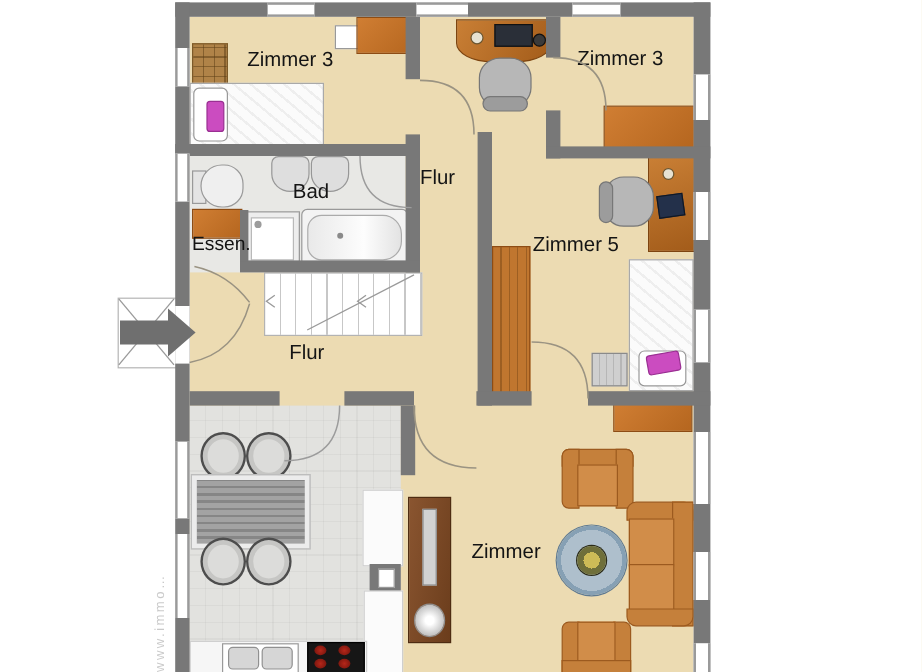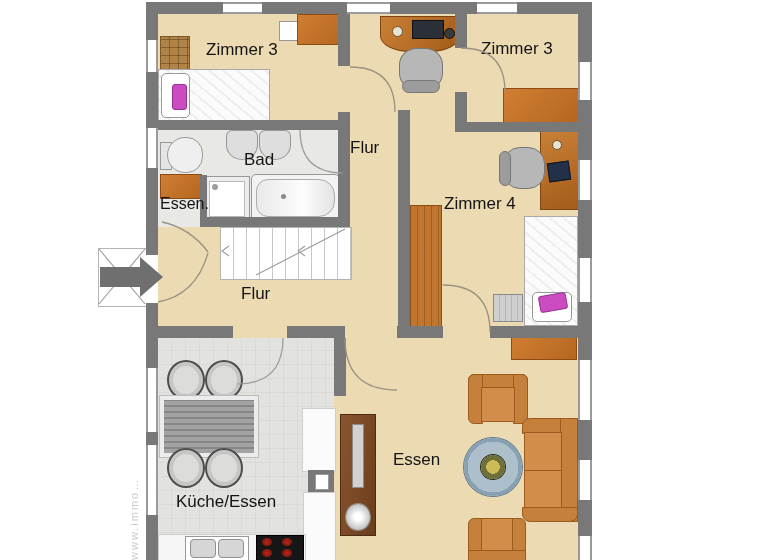--- a/index.html
+++ b/index.html
@@ -156,27 +156,26 @@
   <div class="a win winV" style="left:578px;top:62px;width:14px;height:38px;box-sizing:border-box;"></div>
   <div class="a win winV" style="left:578px;top:160px;width:14px;height:40px;box-sizing:border-box;"></div>
   <div class="a win winV" style="left:578px;top:258px;width:14px;height:44px;box-sizing:border-box;"></div>
   <div class="a win winV" style="left:578px;top:360px;width:14px;height:60px;box-sizing:border-box;"></div>
   <div class="a win winV" style="left:578px;top:460px;width:14px;height:40px;box-sizing:border-box;"></div>
   <div class="a win winV" style="left:578px;top:536px;width:14px;height:24px;box-sizing:border-box;"></div>
   <div class="a win" style="left:146px;top:255px;width:12px;height:48px;"></div>
 
   <span class="a lbl" style="left:206px;top:40px;">Zimmer 3</span>
   <span class="a lbl" style="left:481px;top:39px;">Zimmer 3</span>
-  <span class="a lbl" style="left:444px;top:194px;">Zimmer 4</span>
+  <span class="a lbl" style="left:444px;top:194px;">Zimmer 5</span>
   <span class="a lbl" style="left:244px;top:150px;">Bad</span>
   <span class="a lbl" style="left:350px;top:138px;">Flur</span>
   <span class="a lbl" style="left:160px;top:195px;font-size:16px;">Essen.</span>
   <span class="a lbl" style="left:241px;top:284px;">Flur</span>
-  <span class="a lbl" style="left:176px;top:492px;">Küche/Essen</span>
-  <span class="a lbl" style="left:393px;top:450px;">Essen</span>
+  <span class="a lbl" style="left:393px;top:450px;">Zimmer</span>
 
   <svg class="a overlay" style="left:0;top:0;" width="768" height="560" viewBox="0 0 768 560">
     <g fill="none" stroke="#9a9382" stroke-width="1.3">
       <path d="M350,67 Q395,67 395,112"></path>
       <path d="M461,48 Q505,48 505,92"></path>
       <path d="M443,285 Q490,285 490,332"></path>
       <path d="M345,338 Q345,390 397,390"></path>
       <path d="M162,222 Q190,228 208,252"></path>
       <path d="M158,302 Q196,295 208,253"></path>
     </g>

